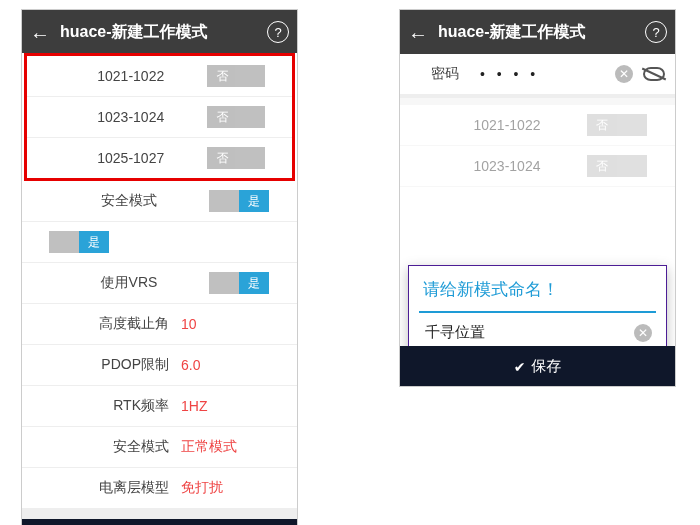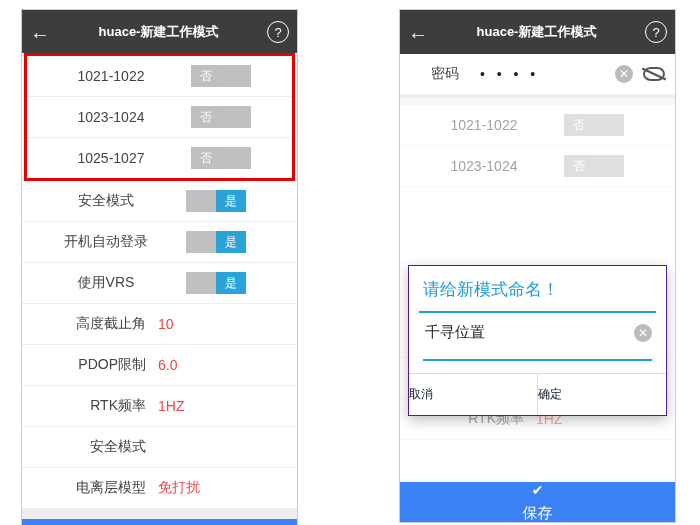--- a/index.html
+++ b/index.html
@@ -22,33 +22,33 @@
 
   .hdr {
     background: #3d3d3d;
     color: #fff;
     height: 44px;
     display: flex;
     align-items: center;
     padding: 0 8px;
     gap: 10px;
   }
-  .hdr .title { font-size: 13px; font-weight: 600; flex: 1; text-align: center; }
+  .hdr .title { font-size: 16px; font-weight: 600; flex: 1; }
   .hdr .back  { font-size: 20px; cursor: pointer; }
   .hdr .help  {
     width: 20px; height: 20px; border: 1.5px solid #fff; border-radius: 50%;
     display: flex; align-items: center; justify-content: center; font-size: 13px; cursor: pointer;
   }
 
   .body { background: #fff; }
   .row {
     display: flex;
     align-items: center;
     height: 40px;
-    padding: 0 4px;
+    padding: 0 27px;
     border-bottom: 1px solid #eee;
     font-size: 14px;
     color: #333;
   }
   .row .lbl { width: 120px; text-align: right; padding-right: 12px; color: #444; }
   .row .lbl.center { width: 160px; text-align: center; padding-right: 0; }
   .row .val { flex: 1; color: #ef4444; }
 
   .toggle {
     position: relative; width: 60px; height: 22px; background: #d8d8d8;
@@ -65,23 +65,23 @@
   }
   .toggle.off .txt { left: 0;  background: #bfbfbf; }
   .toggle.on  .txt { right: 0; background: #2aa3d8; }
 
   .redbox {
     border: 3px solid #e60000;
     margin: -1px 2px 0 2px;
   }
 
   .footer {
-    background: #3b82f6; color: #fff; height: 40px;
+    background: #0f172a; color: #fff; height: 40px;
     display: flex; align-items: center; justify-content: center;
-    gap: 6px; font-size: 15px; flex-direction: column;
+    gap: 6px; font-size: 15px;
   }
   .check::before { content: "✔"; font-size: 14px; }
 
   
   .dim {
     position: absolute; left:0; right:0; top:44px; bottom:40px;
     background: rgba(255,255,255,0.5);
     pointer-events: none;
   }
   .dialog {
@@ -175,21 +175,20 @@
     </div>
 
     <div class="row">
       <div class="lbl center">安全模式</div>
       <div class="toggle on">
         <div class="knob"></div>
           <div class="txt">是</div>
       </div>
     </div>
     <div class="row">
-      <div class="lbl center">开机自动登录</div>
       <div class="toggle on">
         <div class="knob"></div>
           <div class="txt">是</div>
       </div>
     </div>
     <div class="row">
       <div class="lbl center">使用VRS</div>
       <div class="toggle on">
         <div class="knob"></div>
           <div class="txt">是</div>
@@ -203,41 +202,42 @@
     <div class="row">
       <div class="lbl">PDOP限制</div>
       <div class="val">6.0</div>
     </div>
     <div class="row">
       <div class="lbl">RTK频率</div>
       <div class="val">1HZ</div>
     </div>
     <div class="row">
       <div class="lbl">安全模式</div>
+      <div class="val">正常模式</div>
     </div>
     <div class="row">
       <div class="lbl">电离层模型</div>
       <div class="val">免打扰</div>
     </div>
     <div class="sep"></div>
   </div>
   <div class="footer">
     
     
   </div>
 </div>
 
 <div class="phone right">
   <div class="hdr">
     <span class="back">←</span>
     <span class="title">huace-新建工作模式</span>
     <span class="help">?</span>
   </div>
 
-  <div class="body" style="position:relative; height:428px; overflow:hidden;">
+  <div class="body" style="position:relative; height:292px; overflow:hidden;">
     <div class="pwrow">
       <div class="lbl">密码</div>
       <div class="dots">• • • •</div>
       <div class="clear2">✕</div>
       <div class="eye"></div>
     </div>
     <div class="sep"></div>
 
     <div class="row">
       <div class="lbl center">1021-1022</div>

